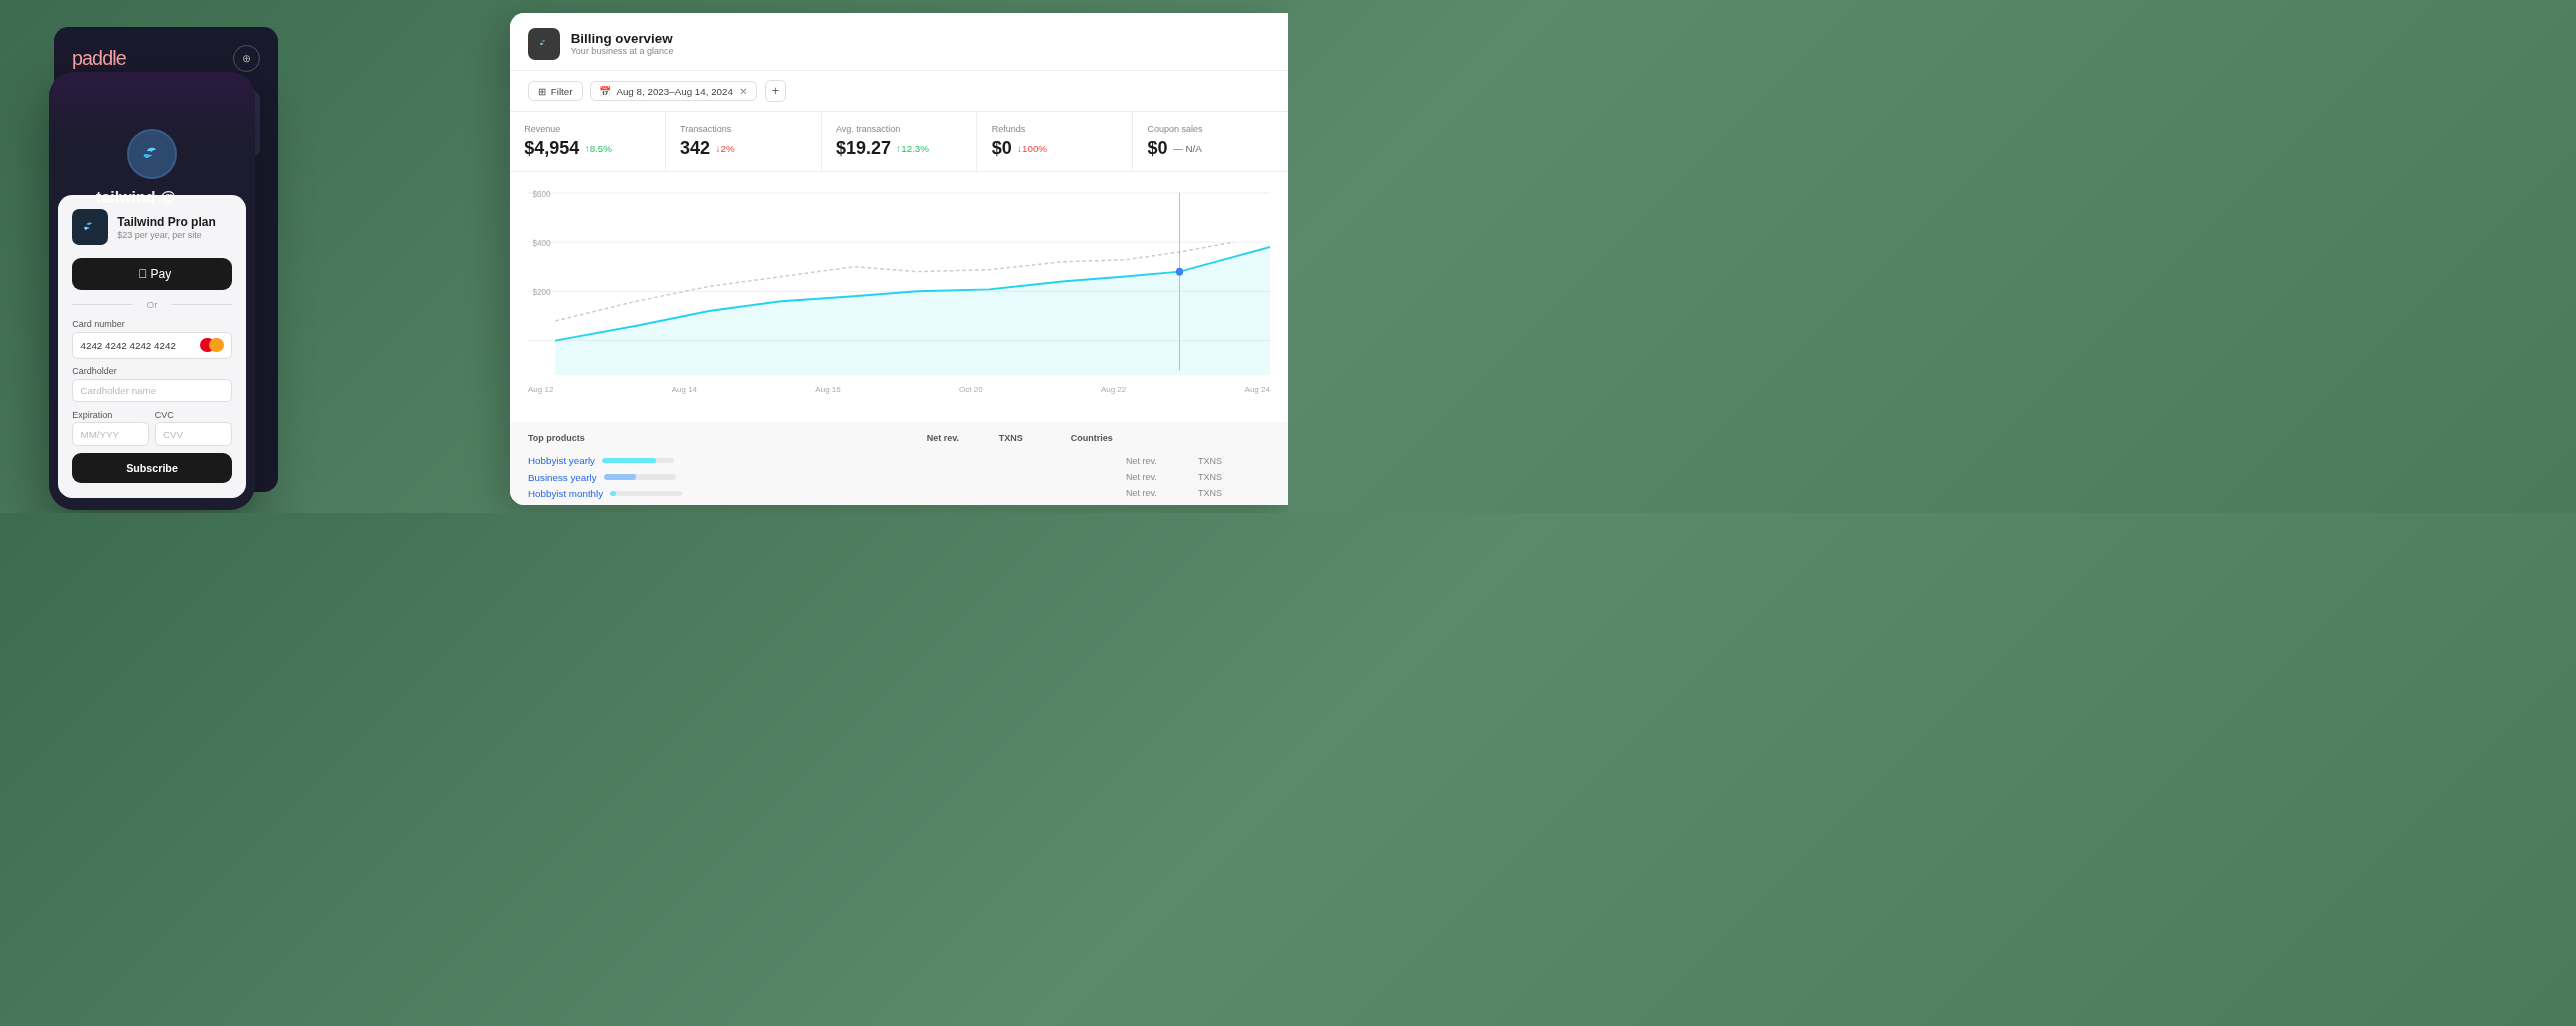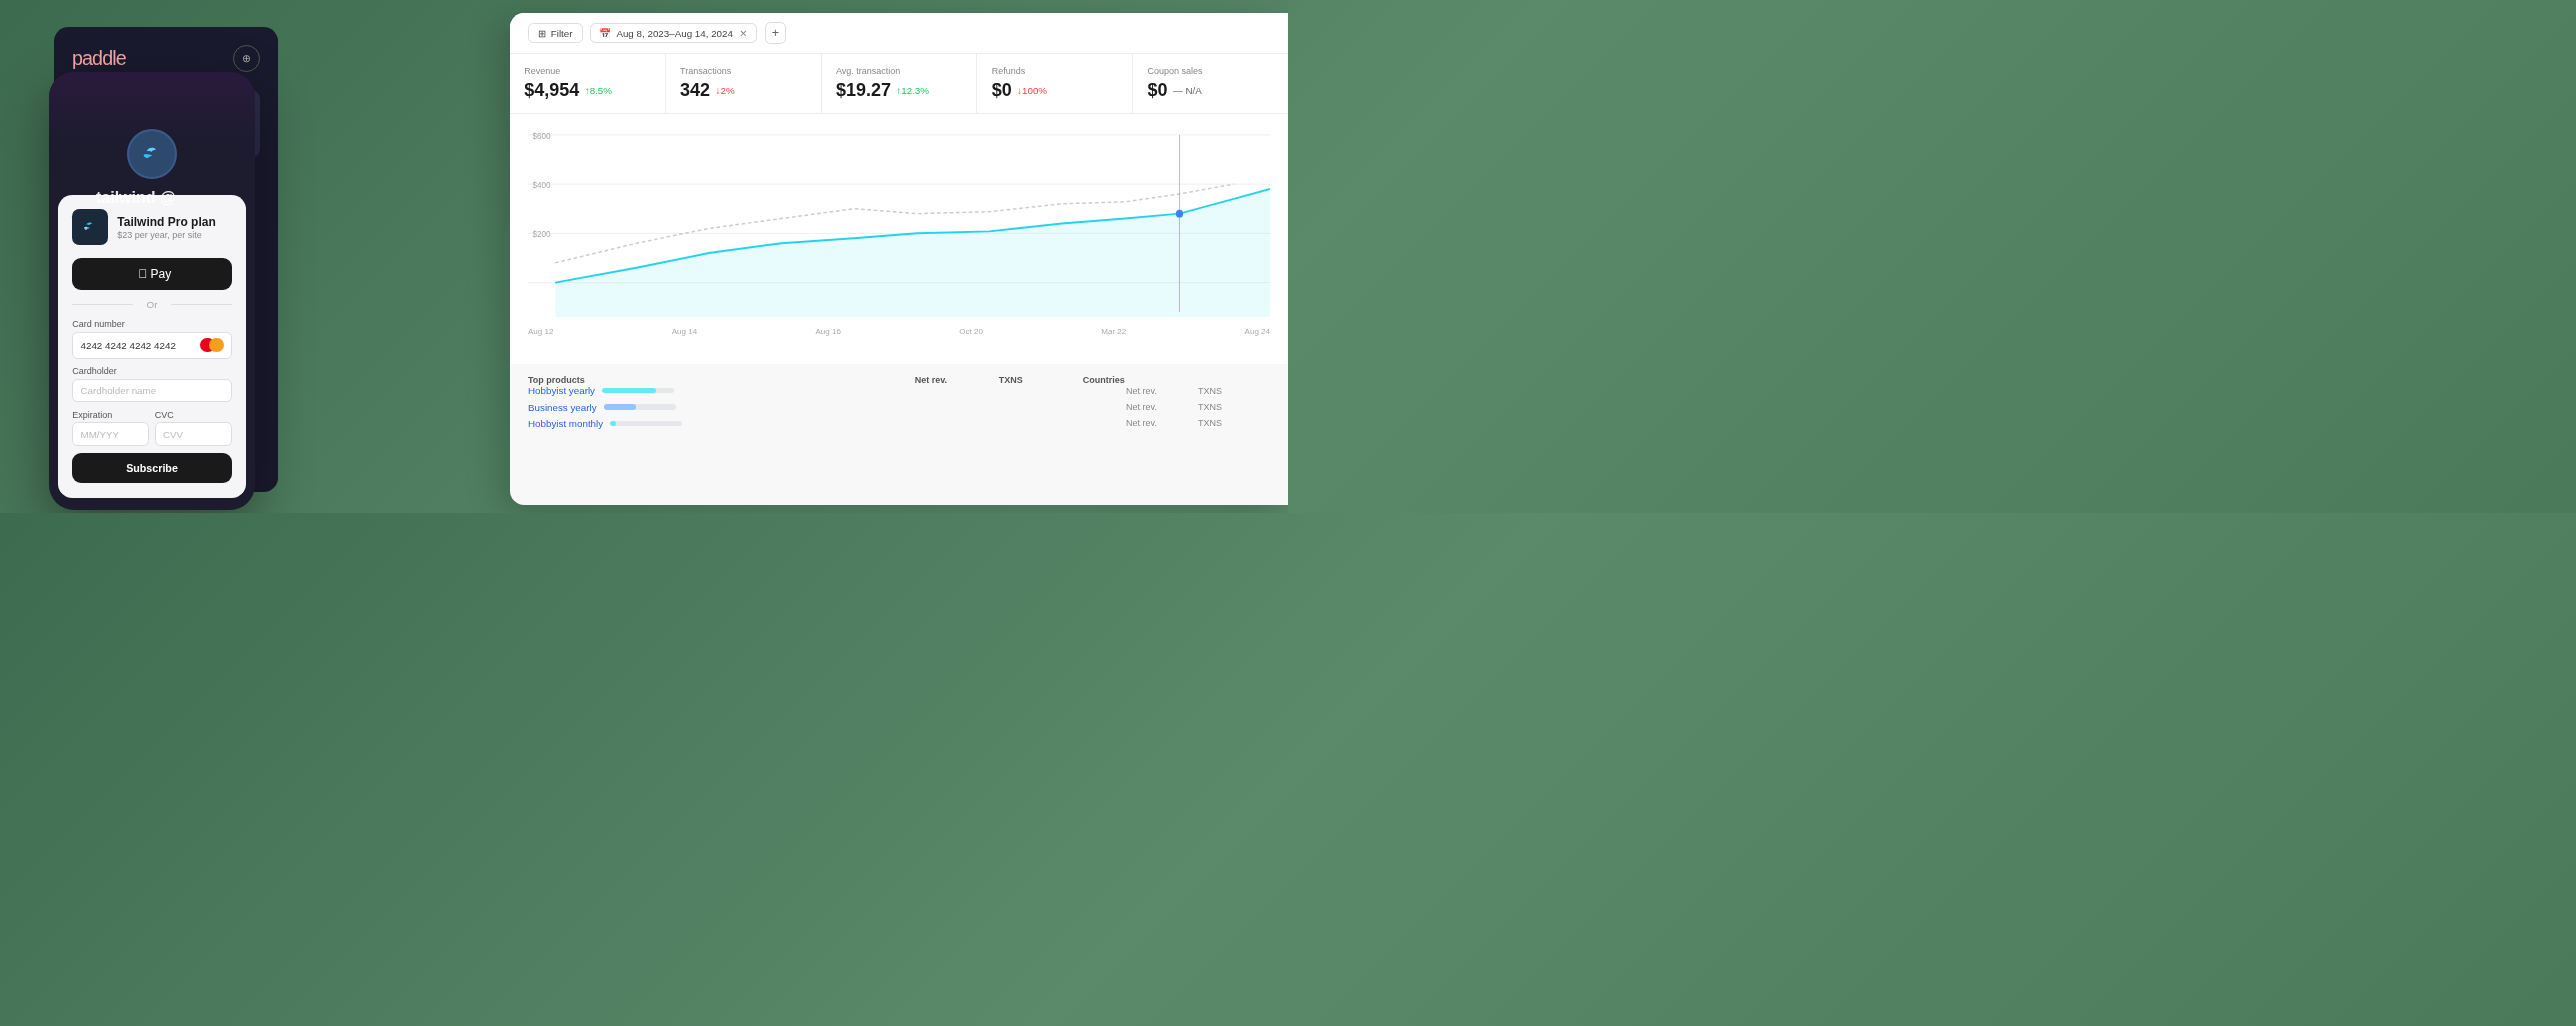--- a/index.html
+++ b/index.html
@@ -417,22 +417,22 @@
     }
 
     
     .bottom-table {
       background: #f8f8f8;
       padding: 10.7px 18px;
     }
 
     .table-header {
       display: flex;
-      gap: 12px;
-      margin-bottom: 0;
+      gap: 0;
+      margin-bottom: 12px;
     }
 
     .table-col-main {
       flex: 2;
       font-size: 9px;
       font-weight: 600;
       color: #555;
     }
 
     .table-col {
@@ -593,20 +593,33 @@
     </div>
 
     <button class="subscribe-btn">Subscribe</button>
   </div>
 </div>
 
 <div class="tailwind-text">tailwind @</div>
 
 <div class="billing-panel">
 
+  <div class="billing-header">
+    <div class="billing-logo">
+      <svg width="18" height="18" viewBox="0 0 24 24" fill="none">
+        <rect width="24" height="24" rx="5" fill="#3a3a3a"></rect>
+        <path d="M12 7C10 7 9 8 8.5 9c.7-.3 1.7-.5 2.7.3.7-.8 1.7-1.2 2.7-1.2C13 7.5 12.5 7 12 7z" fill="#38bdf8"></path>
+        <path d="M9.5 11c-.7-.3-1.7-.5-2.7.3.3 1.5 1.3 2.3 2.7 2-0.7-.8 1.7-1.2 2.7-1.2-1-.7-1.7-1-2.7-.8-.1-.1-.1-.2 0-.3z" fill="#7dd3fc"></path>
+      </svg>
+    </div>
+    <div class="billing-title-group">
+      <div class="billing-title">Billing overview</div>
+      <div class="billing-subtitle">Your business at a glance</div>
+    </div>
+  </div>
 
   <div class="billing-filter-bar">
     <button class="filter-btn">
       <span>⊞</span>
       <span>Filter</span>
     </button>
     <div class="date-filter">
       <span>📅</span>
       <span>Aug 8, 2023–Aug 14, 2024</span>
       <span class="date-filter-close">✕</span>
@@ -673,21 +686,21 @@
       <line x1="720" y1="10" x2="720" y2="190" stroke="#3b82f6" stroke-width="1" opacity="0.5"></line>
 
       <circle cx="720" cy="90" r="4" fill="#3b82f6"></circle>
     </svg>
 
     <div class="chart-x-labels">
       <span>Aug 12</span>
       <span>Aug 14</span>
       <span>Aug 16</span>
       <span>Oct 20</span>
-      <span>Mar 22</span>
+      <span>Aug 22</span>
       <span>Aug 24</span>
     </div>
   </div>
 
   <div class="bottom-table">
     <div class="table-header">
       <div class="table-col-main">Top products</div>
       <div class="table-col">Net rev.</div>
       <div class="table-col">TXNS</div>
       <div class="table-col-country">Countries</div>

